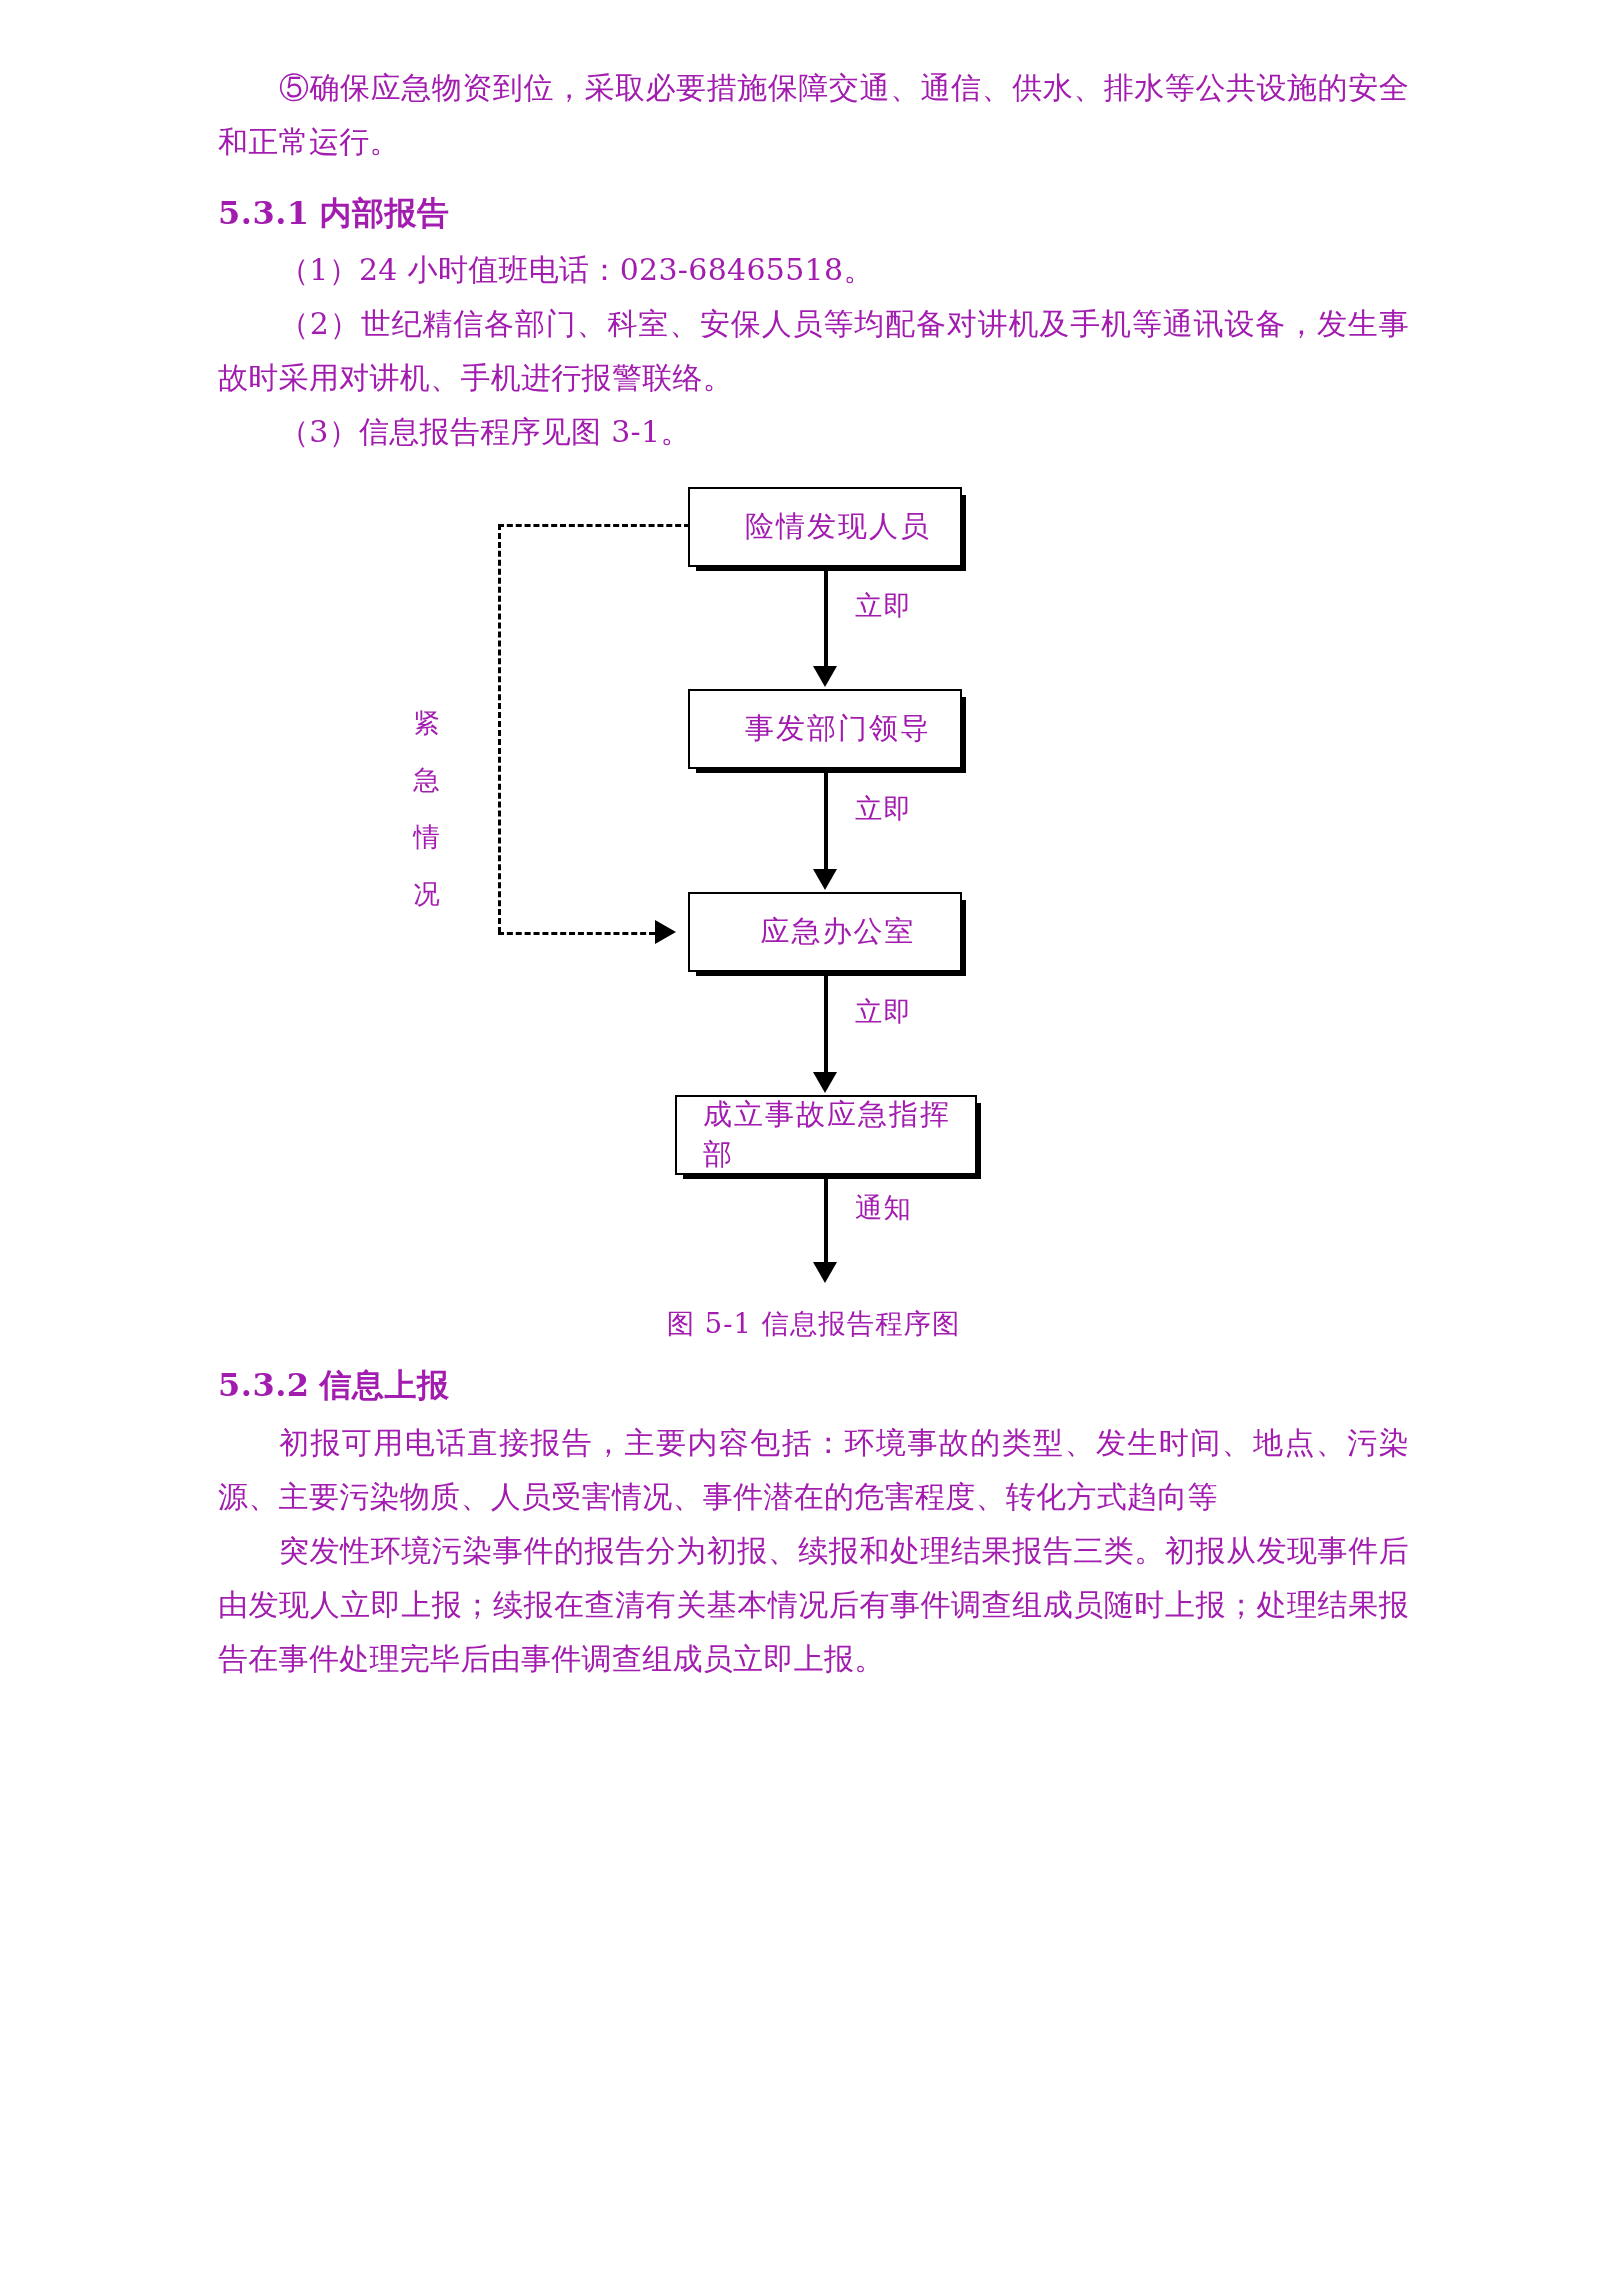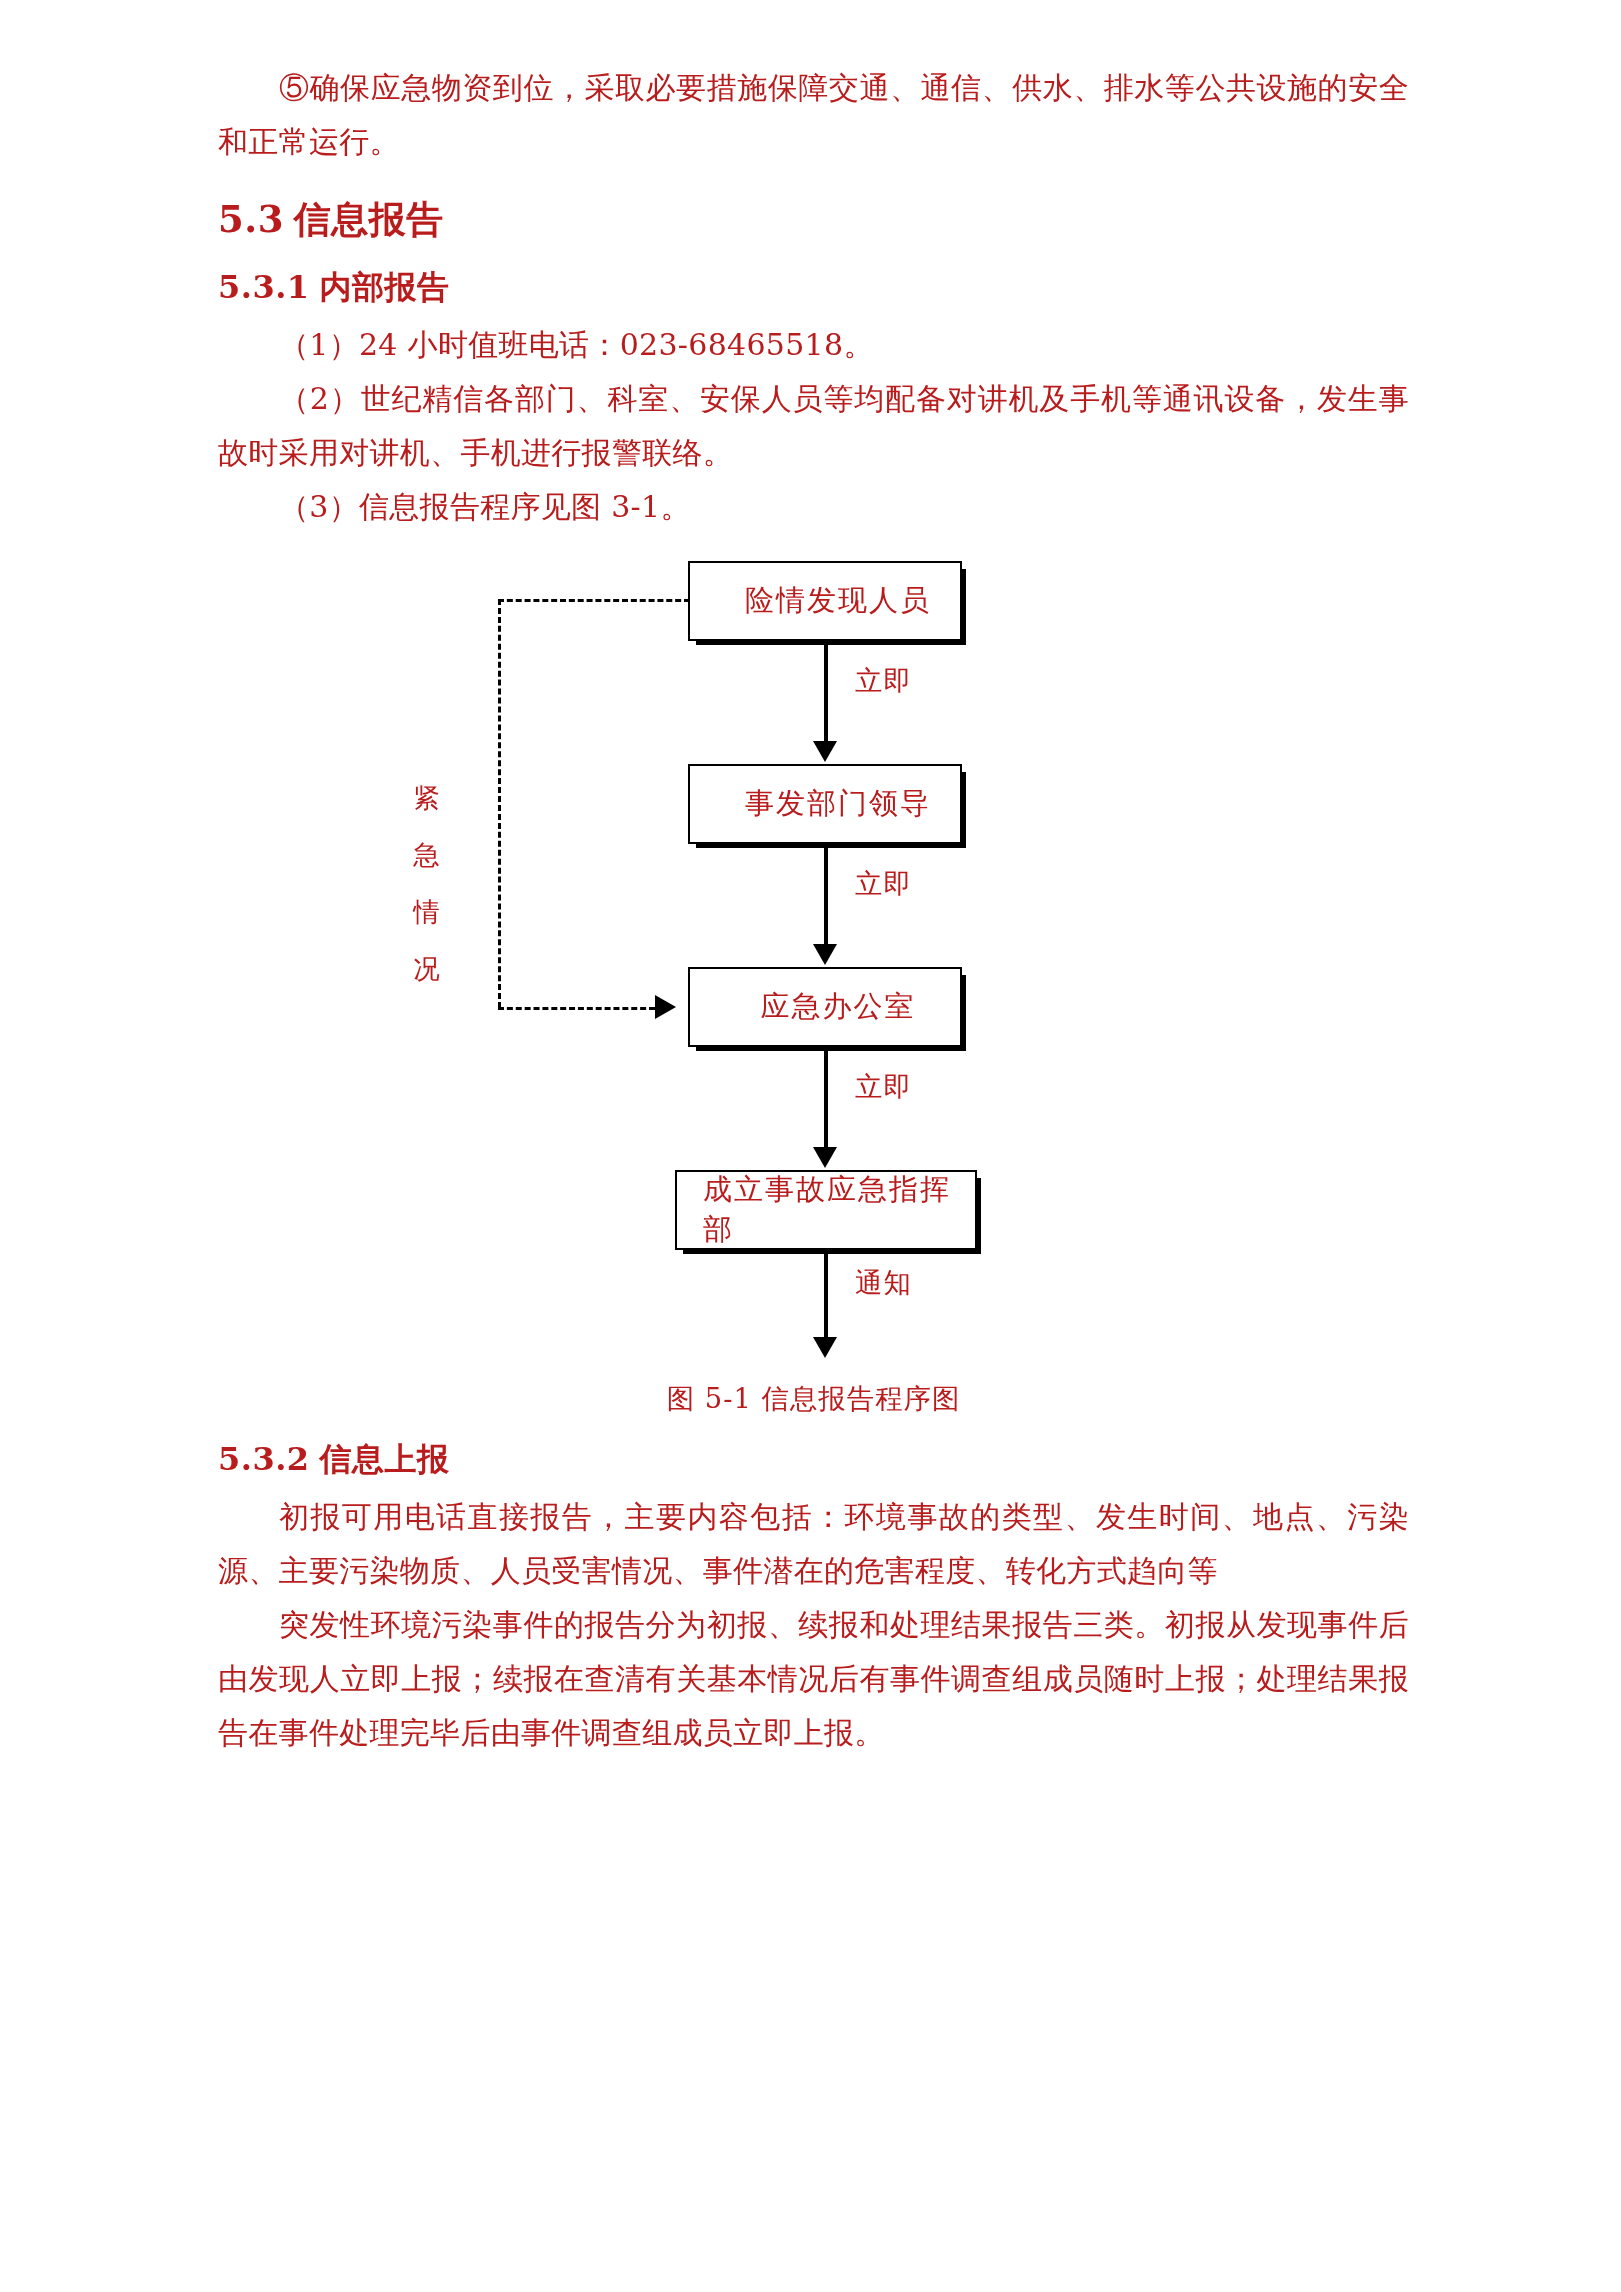--- a/index.html
+++ b/index.html
@@ -6,21 +6,21 @@
     margin: 0;
     padding: 0;
     background: #ffffff;
   }
   .page {
     position: relative;
     width: 1621px;
     height: 1826px;
     background: #ffffff;
     font-family: "DejaVu Serif", "Liberation Serif", serif;
-    color: #b91c1c;
+    color: #a21caf;
     overflow: hidden;
     box-sizing: border-box;
   }
   .content {
     position: absolute;
     left: 218px;
     top: 0;
     width: 1191px;
   }
 
@@ -172,23 +172,20 @@
 </head>
 <body>
 
 <div class="page">
   <div class="content">
 
     <div class="gap-top-1"></div>
 
     <p class="body-par indent">⑤确保应急物资到位，采取必要措施保障交通、通信、供水、排水等公共设施的安全和正常运行。</p>
 
-    <h2 class="h-sec">
-      <span class="h-num">5.3</span><span>信息报告</span>
-    </h2>
 
     <h3 class="h-sub">
       <span class="h-num">5.3.1</span><span>内部报告</span>
     </h3>
 
     <p class="body-par indent">（1）24 小时值班电话：023-68465518。</p>
 
     <p class="body-par indent">（2）世纪精信各部门、科室、安保人员等均配备对讲机及手机等通讯设备，发生事故时采用对讲机、手机进行报警联络。</p>
 
     <p class="body-par indent">（3）信息报告程序见图 3-1。</p>

